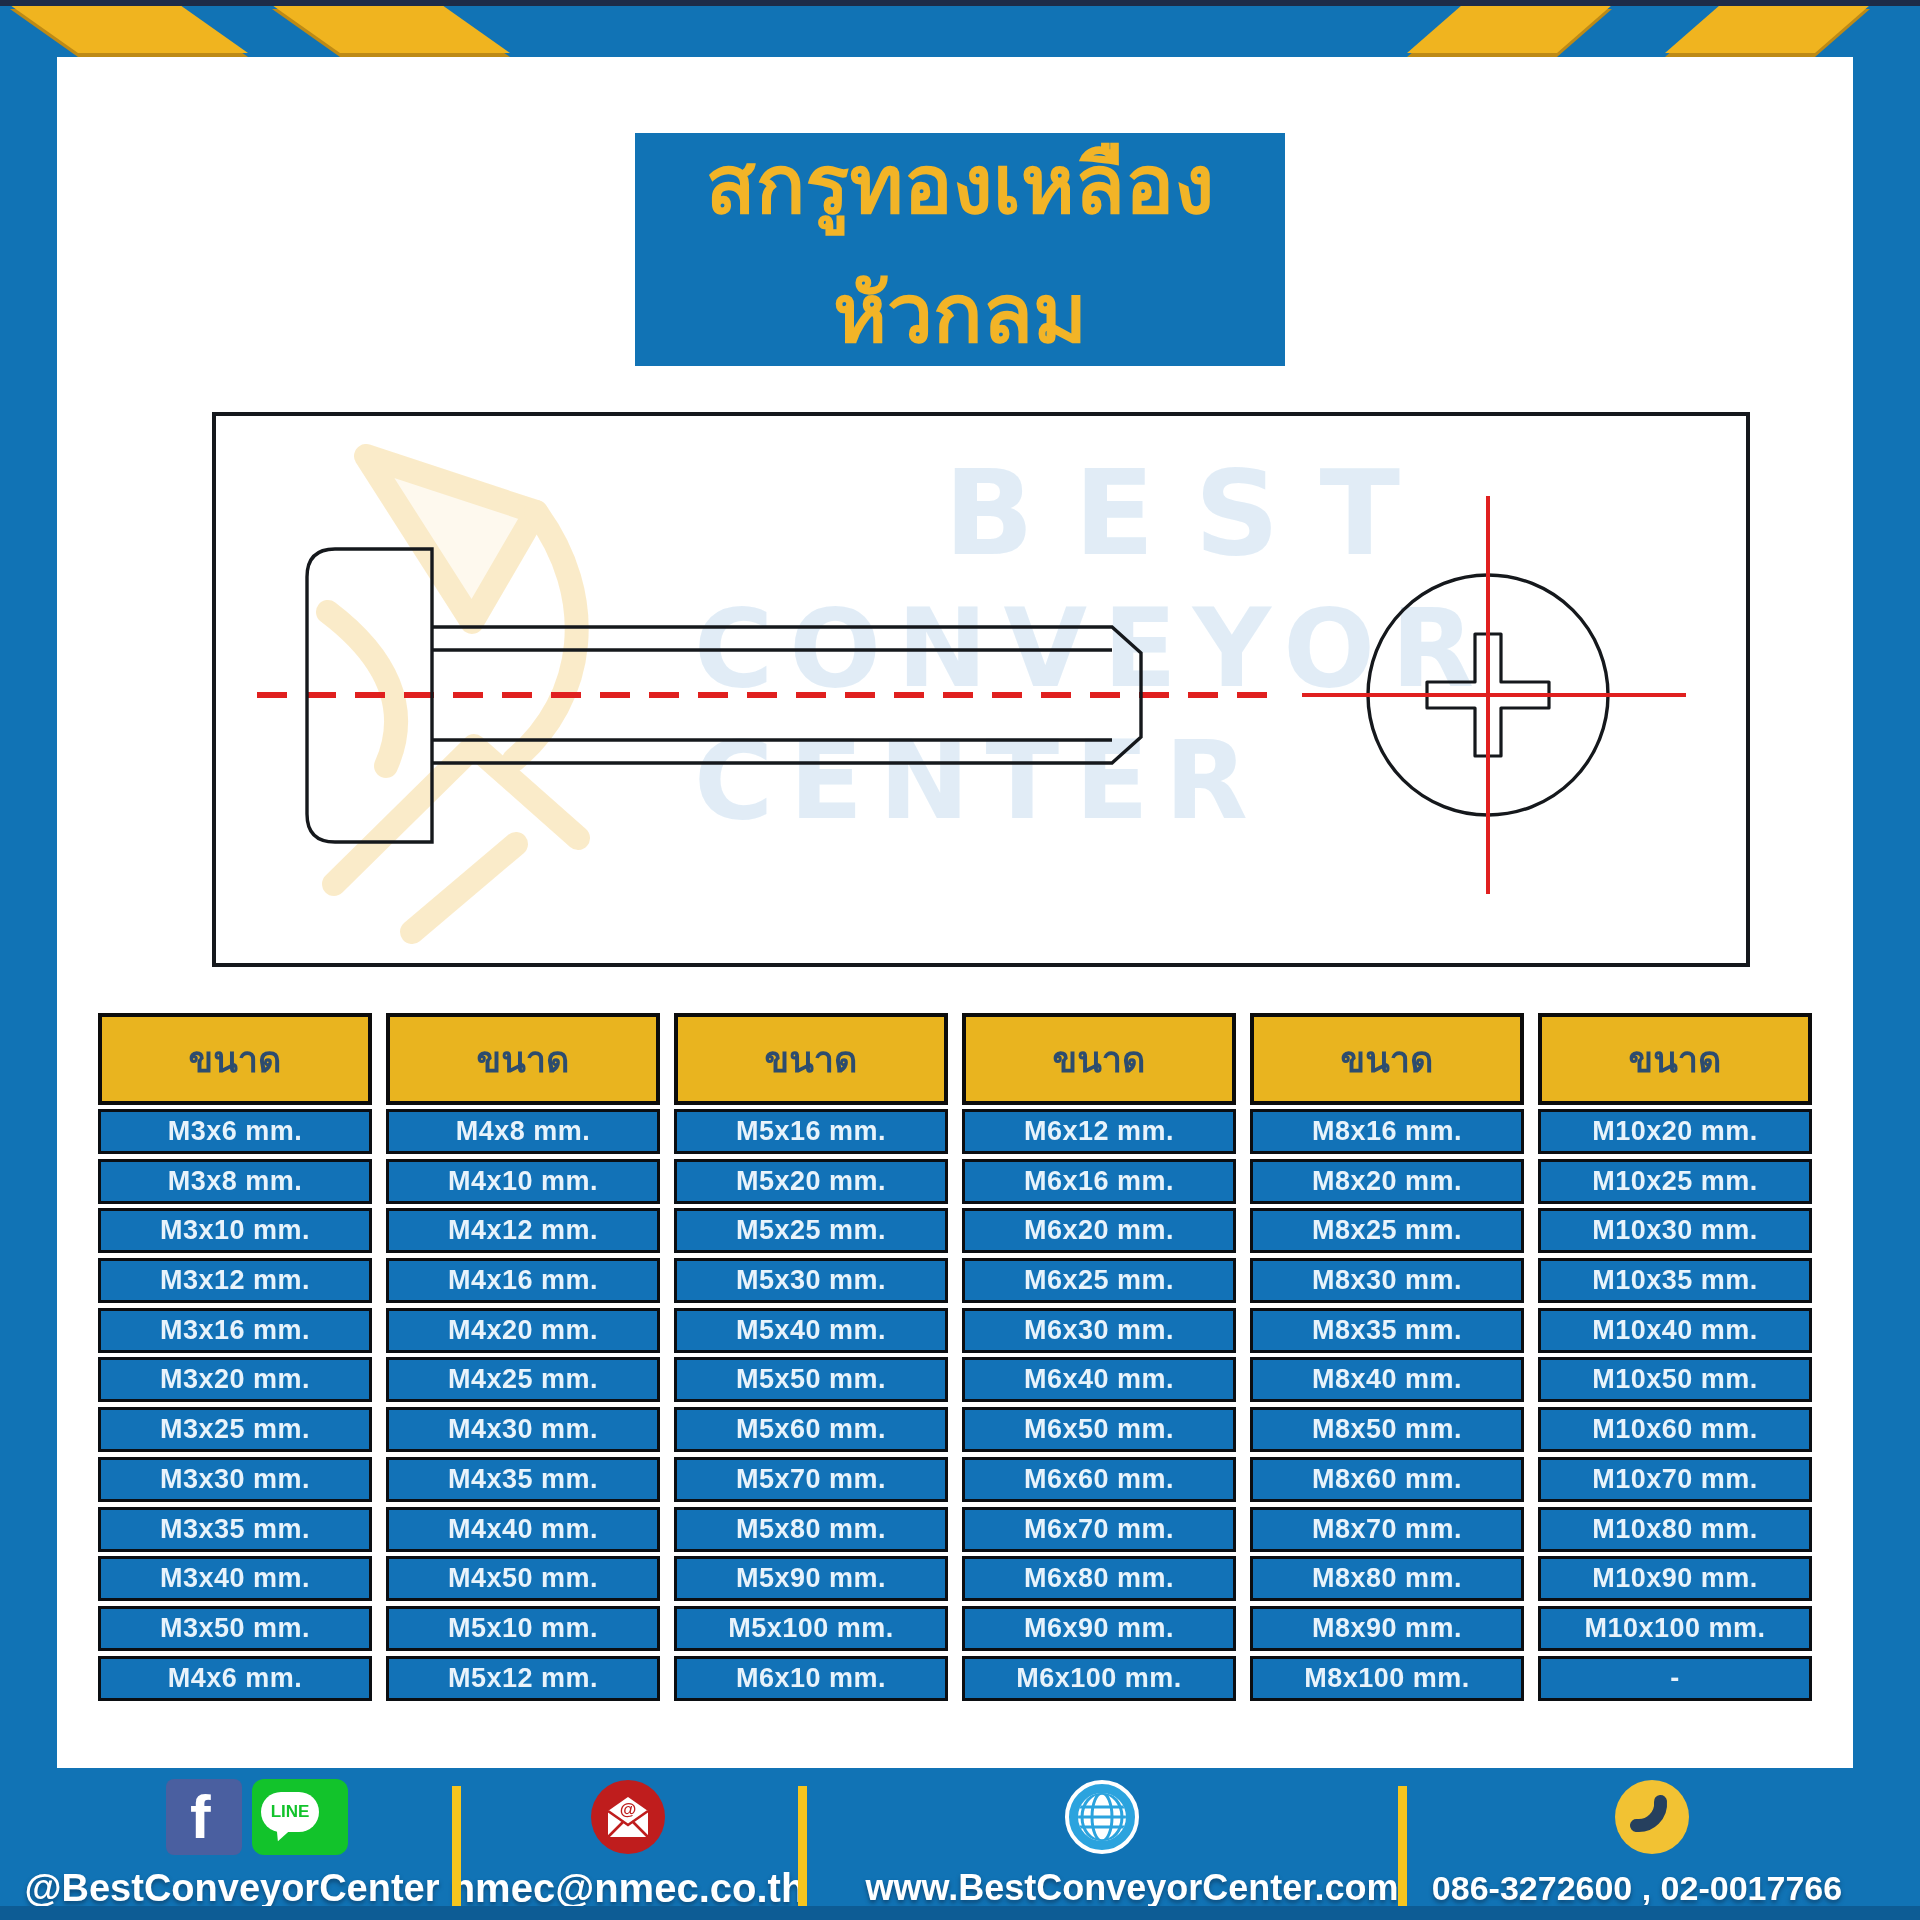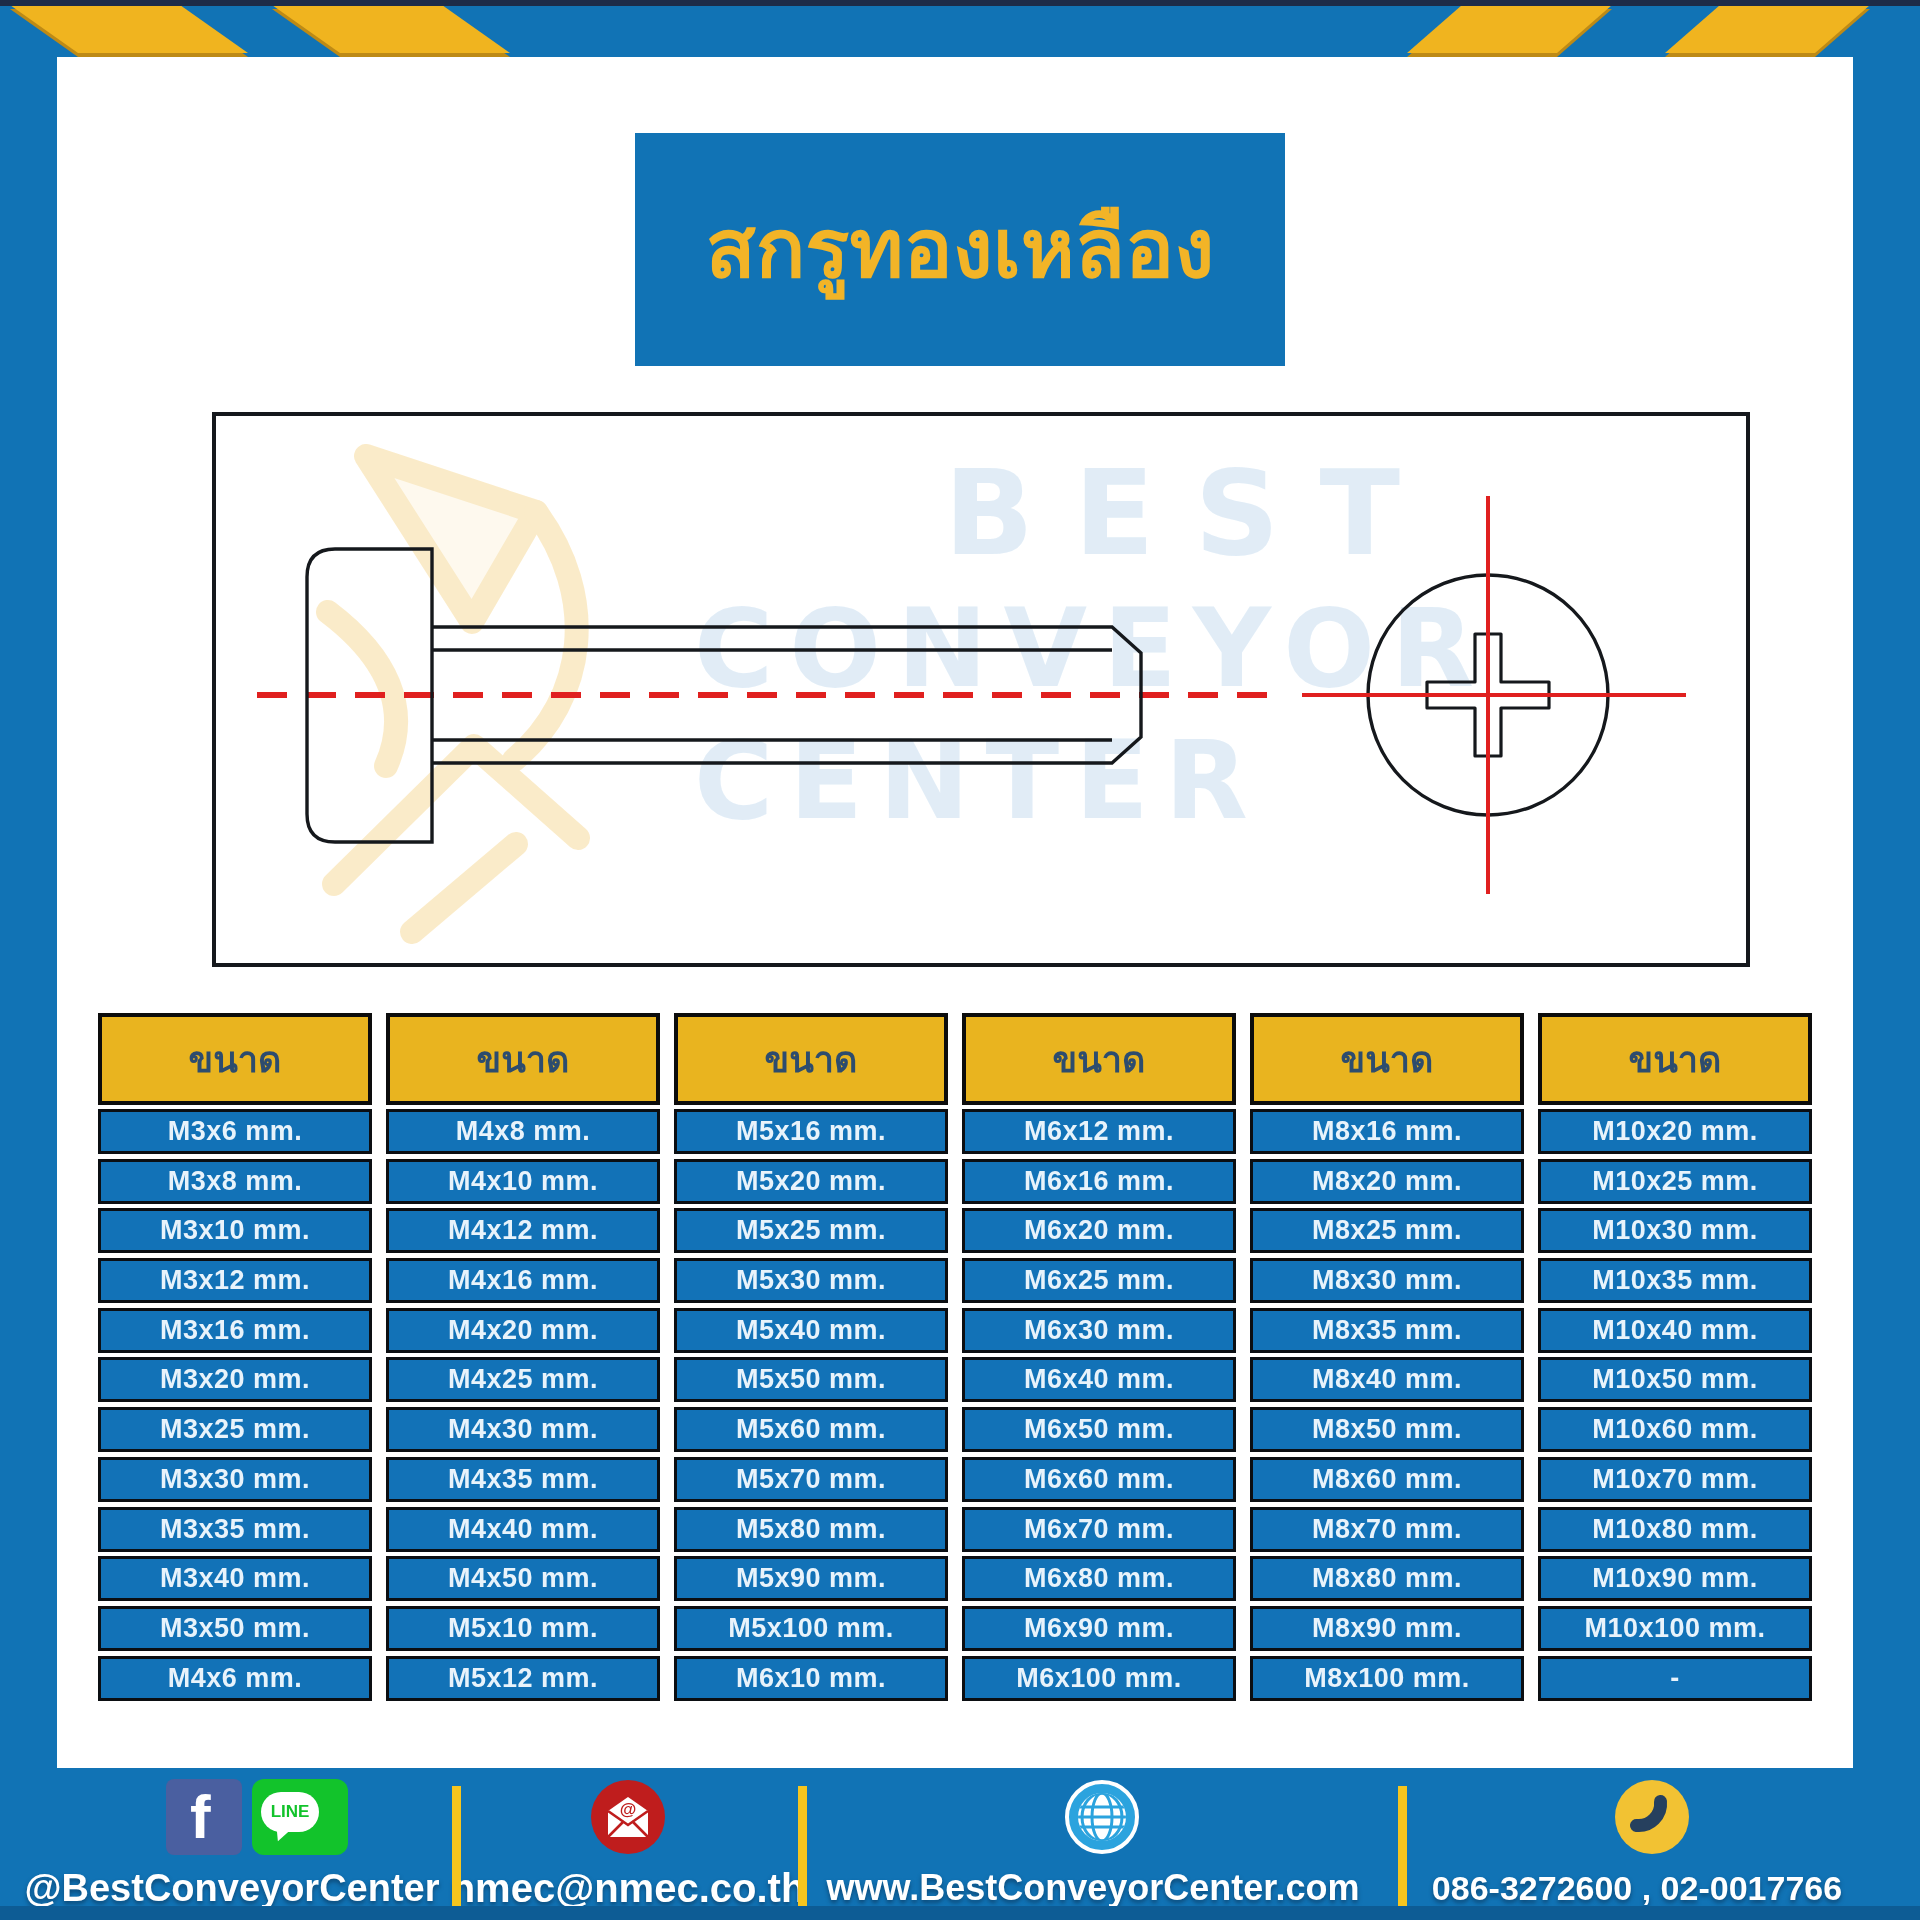--- a/index.html
+++ b/index.html
@@ -76,20 +76,21 @@
         <polygon points="272,5 442,5 510,53 340,53"></polygon>
         <polygon points="1462,5 1612,5 1557,53 1407,53"></polygon>
         <polygon points="1720,5 1870,5 1815,53 1665,53"></polygon>
       </g>
     </svg>
   </div>
   <div class="abs topline"></div>
 
   <div class="abs title-banner">
     <div>สกรูทองเหลือง</div>
+    <div>หัวกลม</div>
   </div>
 
   <div class="abs drawing-panel">
     <svg viewBox="0 0 1530 547">
 
       <g opacity="0.45" fill="none" stroke="var(--wm-gold)" stroke-width="24" stroke-linejoin="round" stroke-linecap="round">
         <path d="M150 40 L320 96 L256 206 Z" fill="var(--wm-cream)"></path>
         <path d="M320 96 C382 180 372 282 298 344"></path>
         <path d="M118 468 L258 330 L362 422"></path>
         <path d="M196 516 L300 428"></path>
@@ -241,21 +242,21 @@
           </clipPath>
           <circle cx="38" cy="38" r="24" fill="#fff"></circle>
           <g clip-path="url(#gclip)" fill="none" stroke="var(--globe-blue)" stroke-width="3">
             <ellipse cx="38" cy="38" rx="10" ry="24"></ellipse>
             <ellipse cx="38" cy="38" rx="20" ry="24"></ellipse>
             <line x1="10" y1="28" x2="66" y2="28"></line>
             <line x1="10" y1="38" x2="66" y2="38"></line>
             <line x1="10" y1="48" x2="66" y2="48"></line>
           </g>
         </svg></div>
-      <div class="abs footer-label" style="left: 798px; width: 590px; font-size: 36px;">www.BestConveyorCenter.com</div>
+      <div class="abs footer-label" style="left: 837px; width: 590px; font-size: 36px;">www.BestConveyorCenter.com</div>
       <div class="abs ficon" style="left: 1614px;"><svg width="76" height="76" viewBox="0 0 76 76">
           <circle cx="38" cy="38" r="37" fill="var(--phone-yellow)"></circle>
           <g transform="translate(38 38) rotate(135)">
             <path d="M-17 5 A22 22 0 0 1 17 5" fill="none" stroke="var(--handset-navy)" stroke-width="13" stroke-linecap="round"></path>
           </g>
         </svg></div>
       <div class="abs footer-label" style="left: 1404px; width: 466px; font-size: 34px;">086-3272600 , 02-0017766</div>
       <div class="abs footer-sep" style="left: 452px;"></div>
       <div class="abs footer-sep" style="left: 798px;"></div>
       <div class="abs footer-sep" style="left: 1398px;"></div>

